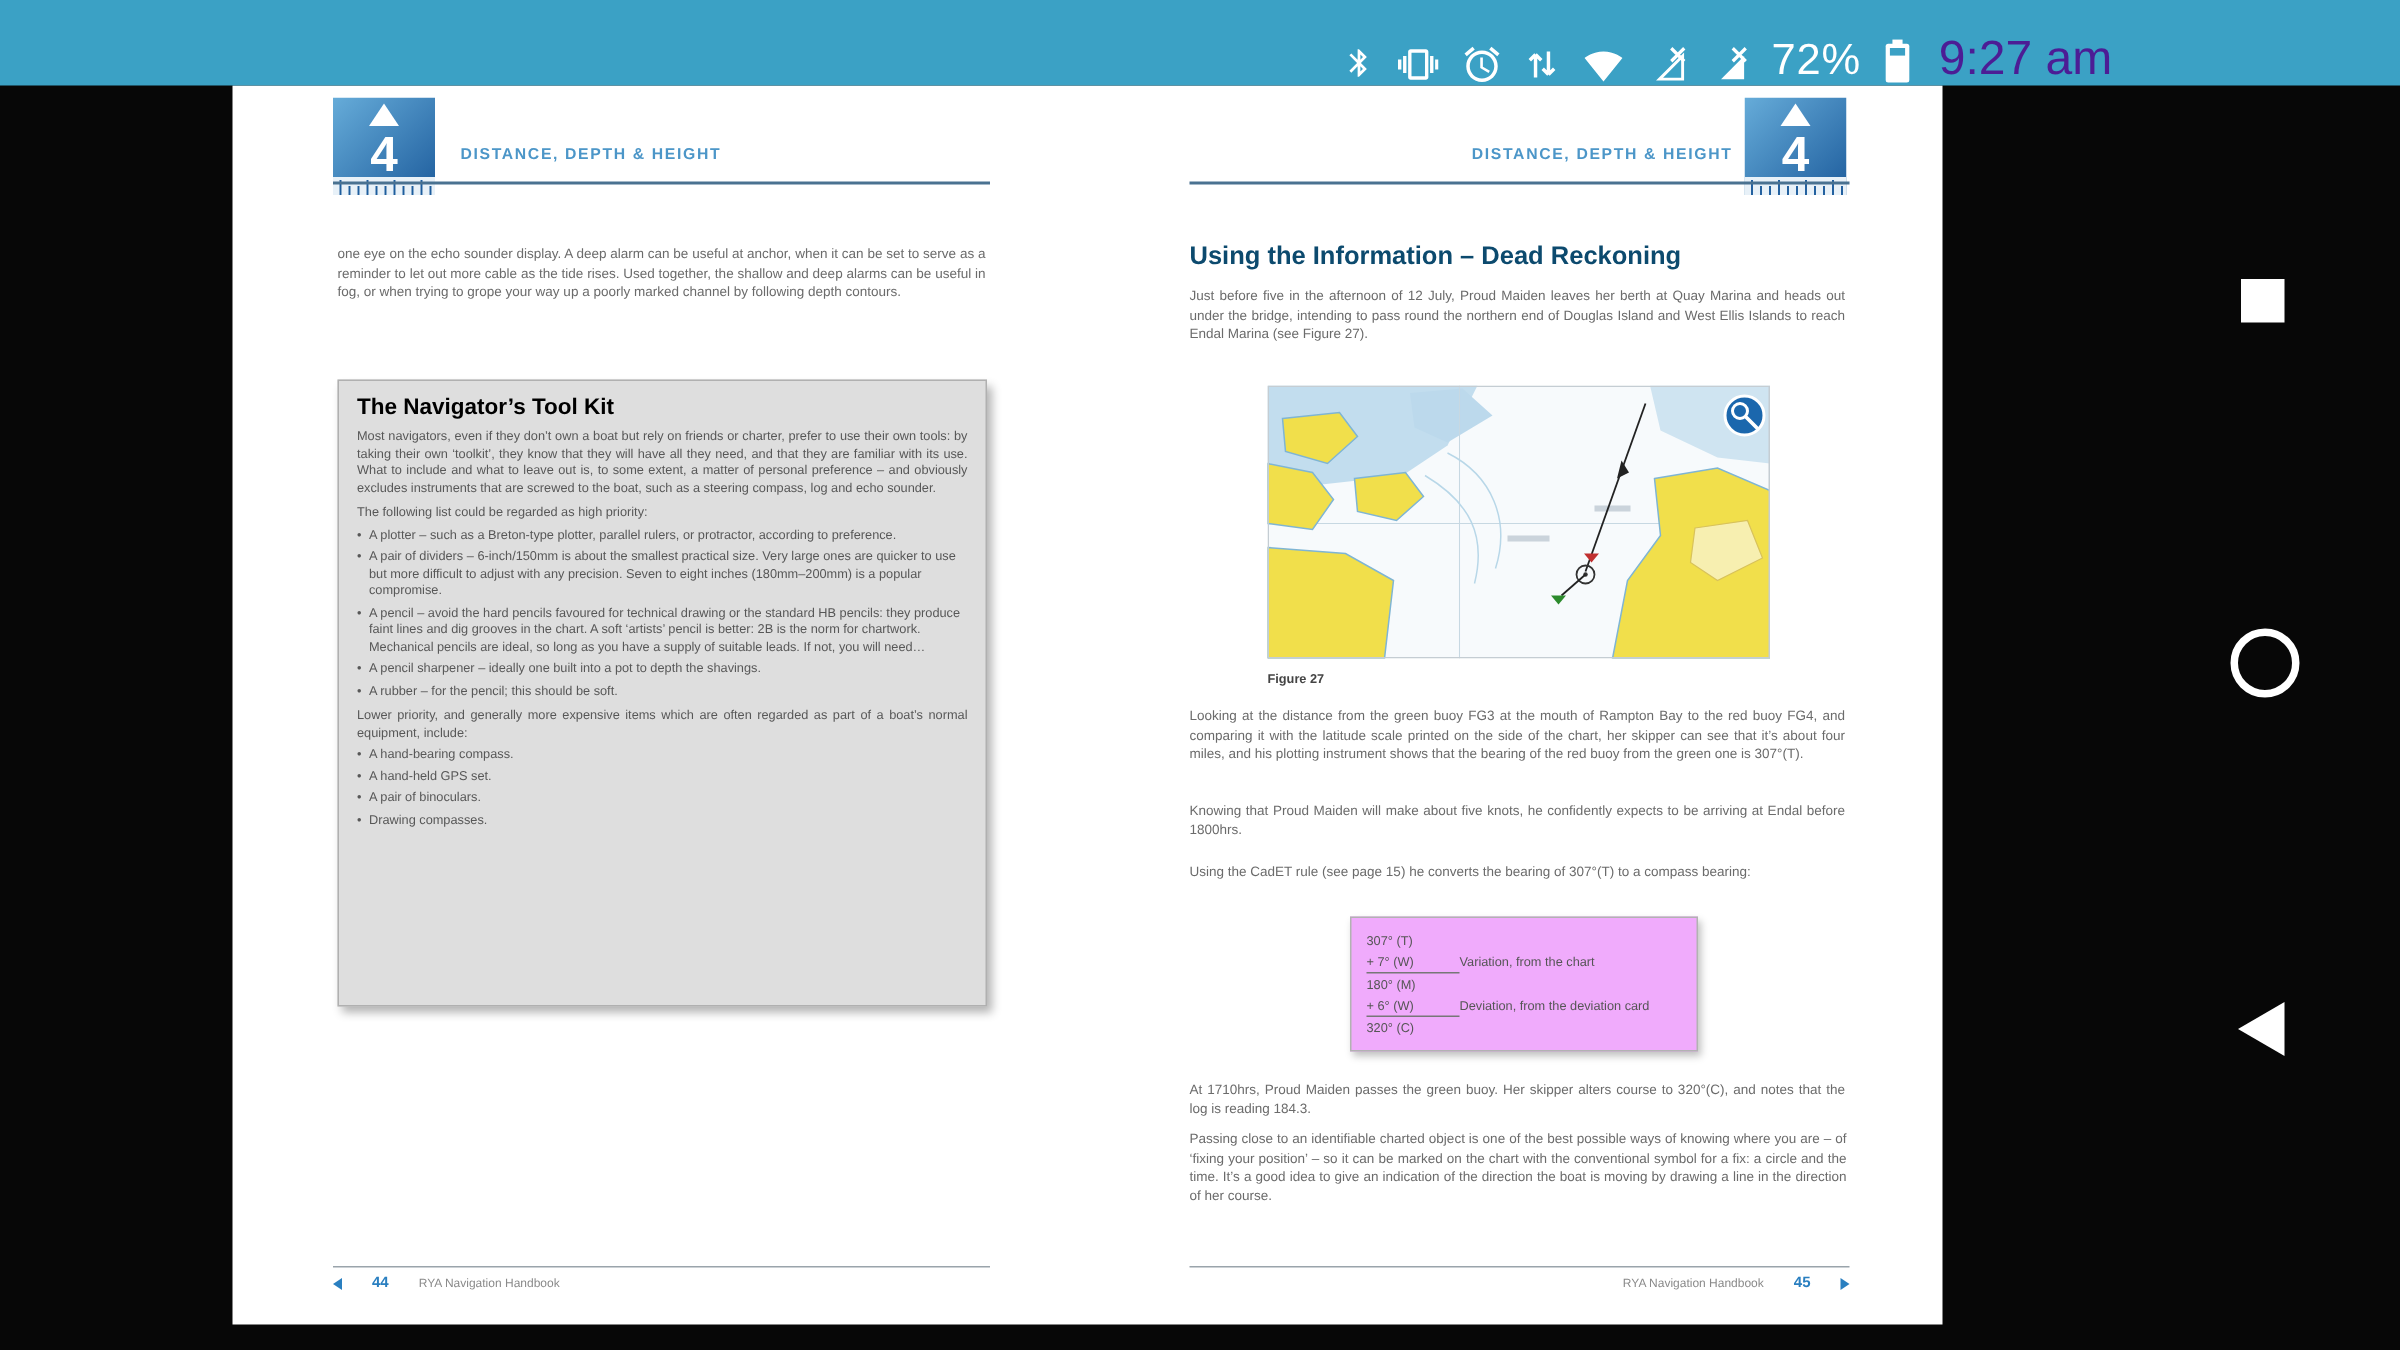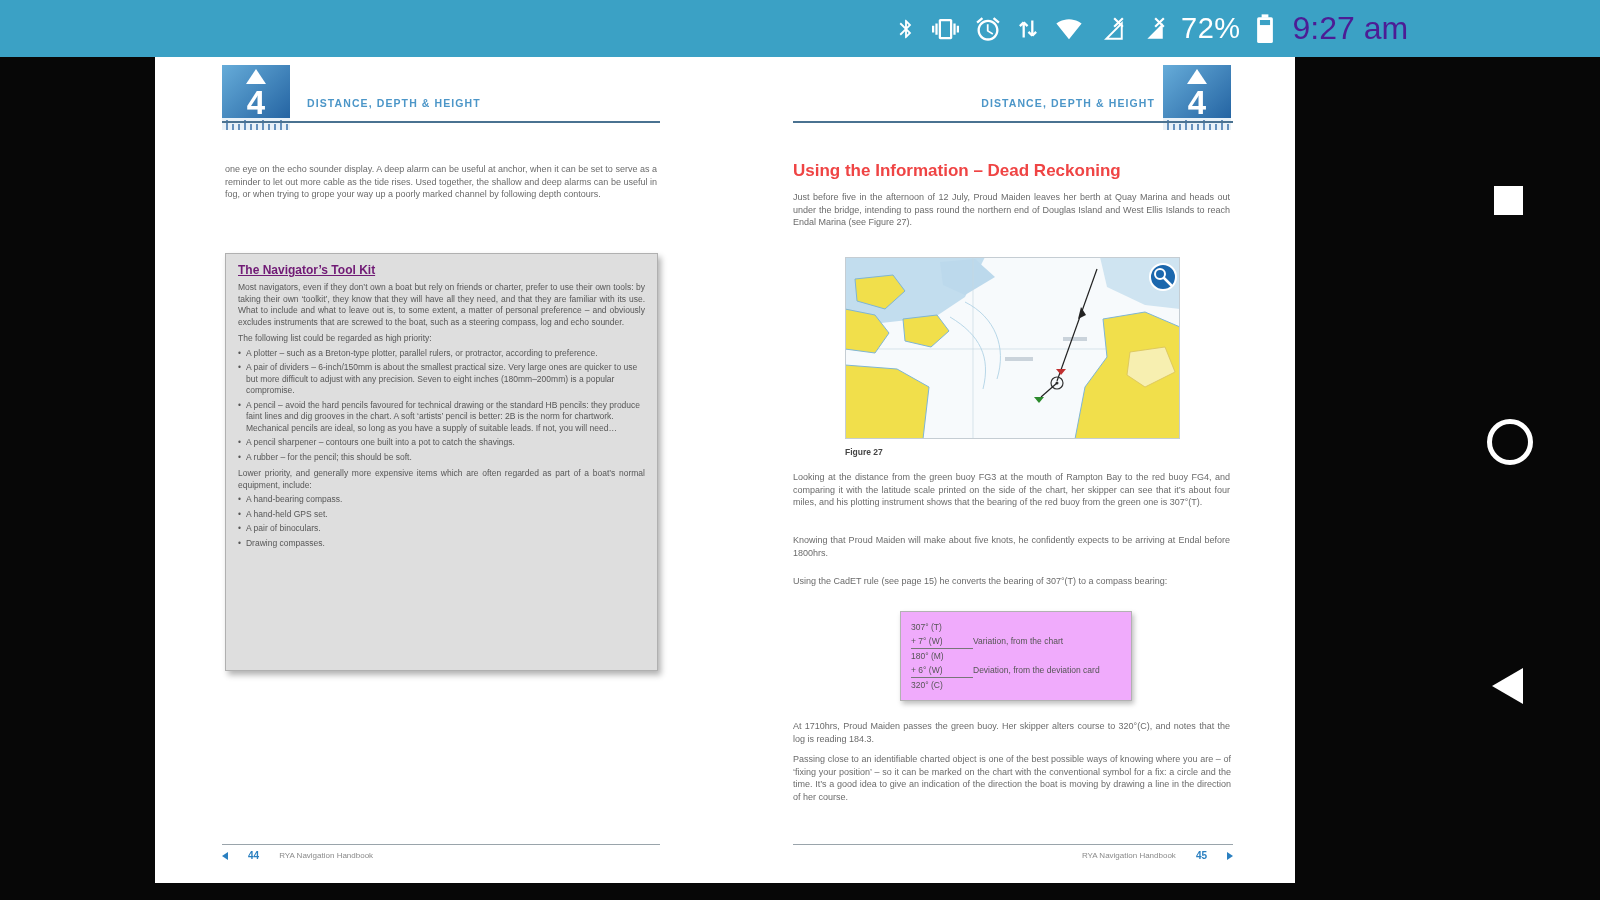--- a/index.html
+++ b/index.html
@@ -1,40 +1,40 @@
 <!DOCTYPE html>
 <html><head>
 <meta charset="utf-8">
 <style>
   html,body{margin:0;padding:0;}
   body{width:1600px;height:900px;background:#070707;font-family:"Liberation Sans",sans-serif;position:relative;overflow:hidden;}
 
   
   .status-bar{position:absolute;left:0;top:0;width:1600px;height:57px;background:#3ba1c5;z-index:5;}
-  .status-icons{position:absolute;left:895px;top:0;height:57px;display:flex;align-items:center;gap:15px;color:#fff;}
+  .status-icons{position:absolute;left:895px;top:0;height:57px;display:flex;align-items:flex-end;gap:15px;color:#fff;}
   .status-icons svg{display:block;}
   .pct{font-size:29px;color:#fff;letter-spacing:.5px;}
   .clock{font-size:32px;color:#4c1d95;margin-left:4px;}
 
   
   .nav-square{position:absolute;left:1494px;top:186px;width:29px;height:29px;background:#fff;}
   .nav-circle{position:absolute;left:1487px;top:419px;width:36px;height:36px;border:5px solid #fff;border-radius:50%;}
   .nav-triangle{position:absolute;left:1492px;top:668px;width:0;height:0;border-top:18px solid transparent;border-bottom:18px solid transparent;border-right:31px solid #fff;}
 
   
   .viewer{position:absolute;left:155px;top:57px;width:1140px;height:826px;background:#fff;}
   .abs{position:absolute;}
 
   .chap-header{font-size:10.5px;font-weight:600;letter-spacing:1.1px;color:#4c96c8;}
   .rule{background:#4a7291;height:2px;}
   .thinrule{background:#9aa4ab;height:1px;}
 
   .body-text{font-size:9px;line-height:12.5px;color:#6b6b6b;text-align:justify;}
-  .purple-h1{font-size:17px;color:#ef4444;font-weight:600;}
-  .purple-h2{font-size:12px;color:#701a75;font-weight:600;text-decoration:underline;}
+  .purple-h1{font-size:17px;color:#0c4a6e;font-weight:600;}
+  .purple-h2{font-size:15px;color:#000000;font-weight:600;}
 
   .toolkit-box{background:#dedede;border:1px solid #b0b0b0;box-shadow:3px 4px 6px rgba(0,0,0,.3);padding:9px 12px;box-sizing:border-box;}
   .box-text{font-size:8.5px;line-height:11.5px;color:#575757;text-align:justify;margin-top:5px;}
   .bullet{display:flex;gap:5px;font-size:8.5px;line-height:11.5px;color:#575757;margin-top:3px;}
   .bullet .dot::before{content:"•";}
 
   .calc-box{background:#f0abfc;border:1px solid #b2b2b2;box-shadow:2px 3px 5px rgba(0,0,0,.25);padding:8px 10px;box-sizing:border-box;}
   .calc-row{display:flex;font-size:8.5px;line-height:14px;color:#555;}
   .calc-val{width:62px;}
   .calc-row.sum .calc-val{border-bottom:1px solid #777;}
@@ -139,21 +139,21 @@
     <div class="bullet">
         <span class="dot"></span>
         <span>A pair of dividers – 6-inch/150mm is about the smallest practical size. Very large ones are quicker to use but more difficult to adjust with any precision. Seven to eight inches (180mm–200mm) is a popular compromise.</span>
       </div>
     <div class="bullet">
         <span class="dot"></span>
         <span>A pencil – avoid the hard pencils favoured for technical drawing or the standard HB pencils: they produce faint lines and dig grooves in the chart. A soft ‘artists’ pencil is better: 2B is the norm for chartwork. Mechanical pencils are ideal, so long as you have a supply of suitable leads. If not, you will need…</span>
       </div>
     <div class="bullet">
         <span class="dot"></span>
-        <span>A pencil sharpener – contours one built into a pot to catch the shavings.</span>
+        <span>A pencil sharpener – ideally one built into a pot to depth the shavings.</span>
       </div>
     <div class="bullet">
         <span class="dot"></span>
         <span>A rubber – for the pencil; this should be soft.</span>
       </div>
     <div class="box-text">Lower priority, and generally more expensive items which are often regarded as part of a boat’s normal equipment, include:</div>
     <div class="bullet">
         <span class="dot"></span>
         <span>A hand-bearing compass.</span>
       </div>

